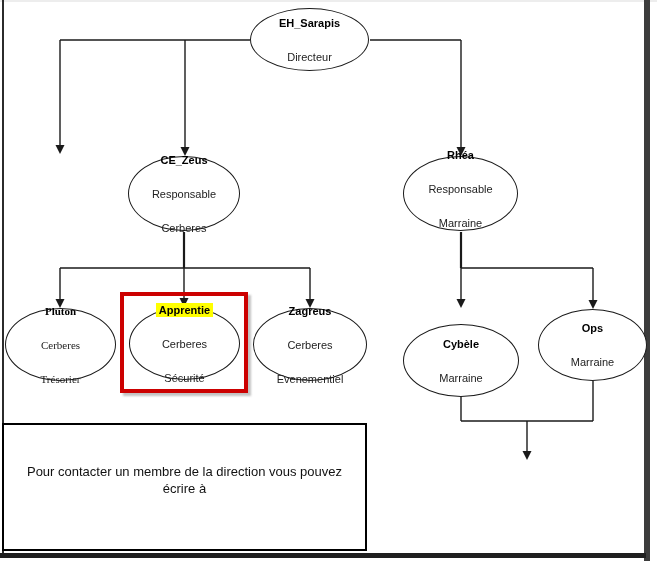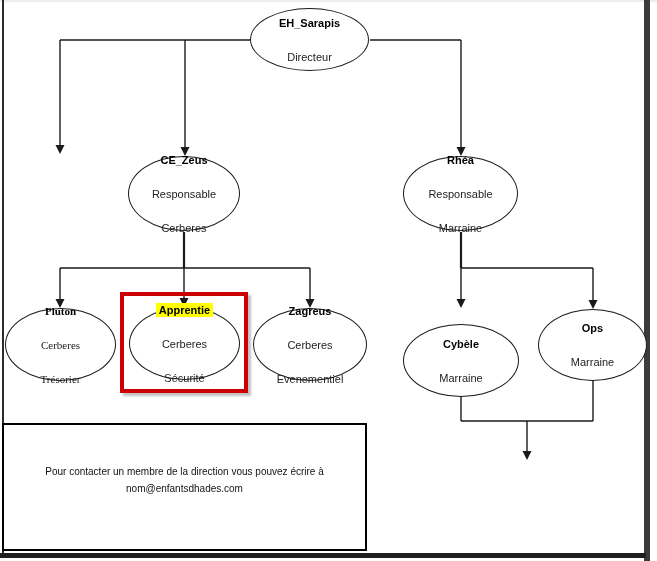--- a/index.html
+++ b/index.html
@@ -58,21 +58,21 @@
   .contact-box{
     position:absolute;
     left:2px;top:423px;width:361px;height:124px;
     border:2px solid #000000;
     background:#ffffff;
     z-index:2;
   }
   .contact-text{
     margin-top:38px;
     text-align:center;
-    font-size:10px;line-height:17px;color:#111;
+    font-size:13px;line-height:17px;color:#111;
     padding:0 6px;
   }
 </style>
 </head>
 <body>
 
 <div class="canvas">
 
   <svg class="connectors" width="657" height="561" viewBox="0 0 657 561" xmlns="http://www.w3.org/2000/svg">
 
@@ -115,21 +115,21 @@
     <span class="role">Directeur</span>
   </div>
 
 
   <div class="node" style="left:128px;top:156px;width:110px;height:73px;">
     <span class="name">CE_Zeus</span>
     <span class="role">Responsable</span>
     <span class="role">Cerberes</span>
   </div>
 
-  <div class="node" style="left:403px;top:156px;width:113px;height:73px;">
+  <div class="node" style="left:403px;top:156px;width:113px;height:73px;justify-content:flex-end;">
     <span class="name">Rhéa</span>
     <span class="role">Responsable</span>
     <span class="role">Marraine</span>
   </div>
 
   <div class="node" style="left:5px;top:308px;width:109px;height:71px;font-family:Liberation Serif, serif;">
     <span class="name">Pluton</span>
     <span class="role">Cerberes</span>
     <span class="role">Trésorier</span>
   </div>
@@ -153,21 +153,20 @@
 
   <div class="node" style="left:538px;top:309px;width:107px;height:70px;">
     <span class="name">Ops</span>
     <span class="role">Marraine</span>
   </div>
 
 
   <div class="contact-box">
     <div class="contact-text">
       <div>Pour contacter un membre de la direction vous pouvez écrire à</div>
-      <div>nom@enfantsdhades.com</div>
     </div>
   </div>
 
   <div class="top-edge"></div>
   <div class="left-border"></div>
   <div class="right-bar"></div>
   <div class="bottom-bar"></div>
 
 </div>
 

